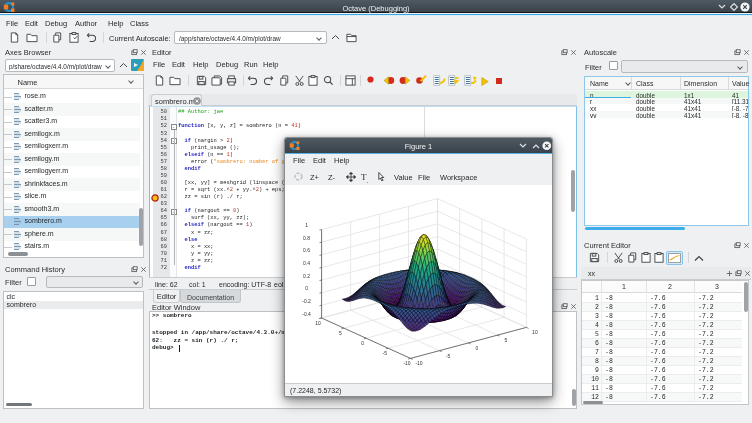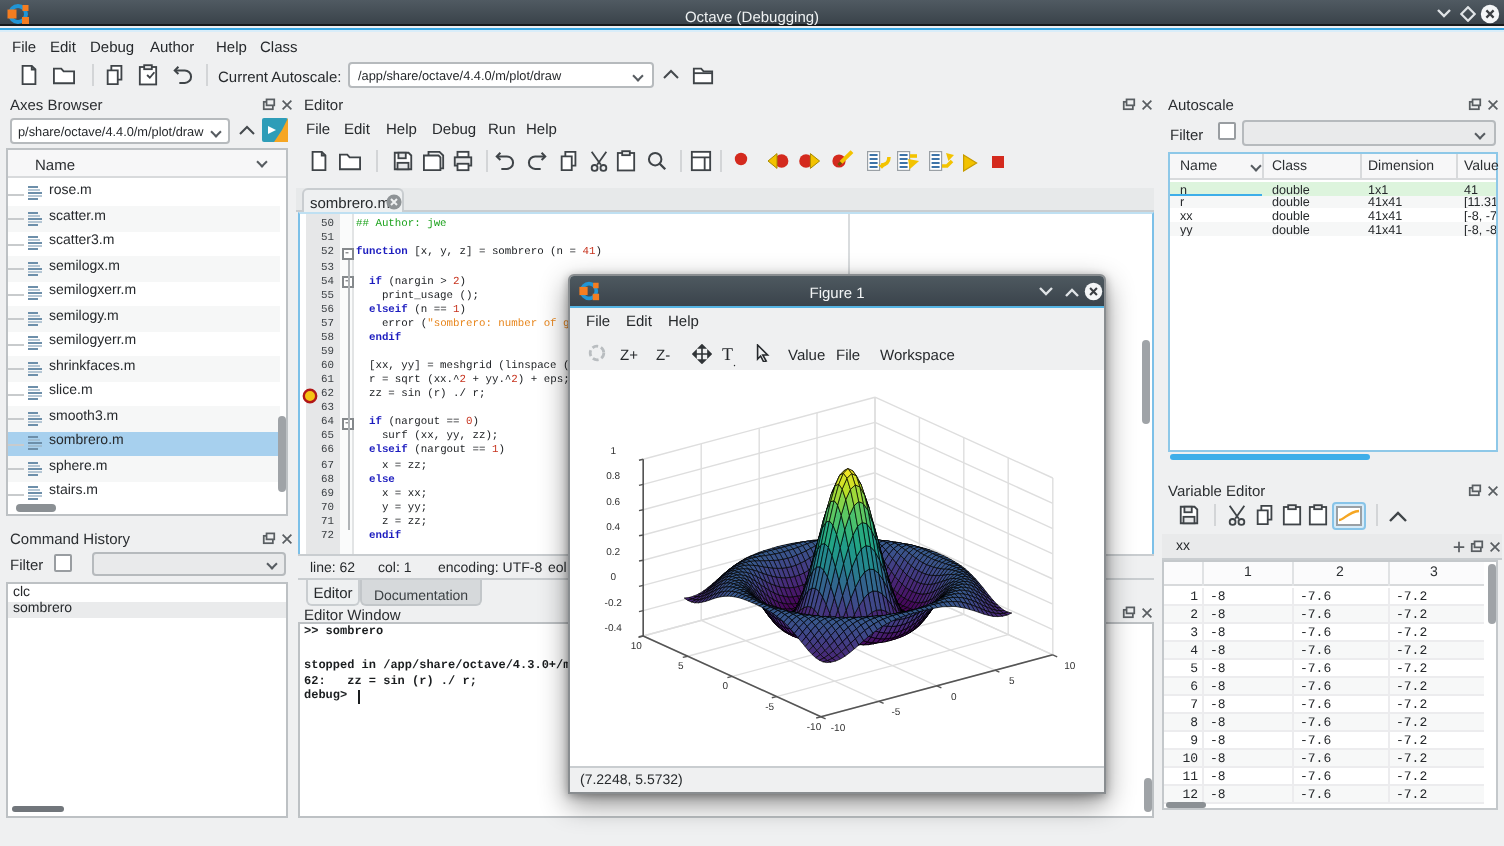--- a/index.html
+++ b/index.html
@@ -471,21 +471,21 @@
     <span style="position:absolute;left:147px;top:0.5px">[-8, -7.6</span>
   </div>
 <div style="position:absolute;left:585px;top:111.1px;width:163px;height:6.6px;background:#f6f7f7;font-size:6.3px;color:#26292c;white-space:nowrap;overflow:hidden">
     <span style="position:absolute;left:5px;top:0.5px">yy</span>
     <span style="position:absolute;left:51px;top:0.5px">double</span>
     <span style="position:absolute;left:99px;top:0.5px">41x41</span>
     <span style="position:absolute;left:147px;top:0.5px">[-8, -8, -</span>
   </div>
 <div style="position:absolute;left:585px;top:97.2px;width:46px;height:1px;background:#3daee9"></div>
 <div style="position:absolute;left:585px;top:226.5px;width:100px;height:3.5px;background:#3daee9;border-radius:2px"></div>
-<div class="panel-title" style="left:584px;top:241px">Variable Editor</div>
+<div class="panel-title" style="left:584px;top:241px">Current Editor</div>
 <svg class="icon" style="left:734px;top:242px" width="7" height="7" viewBox="0 0 8 8">
     <rect x="1" y="2.2" width="5.2" height="4.2" fill="none" stroke="#595e62"></rect>
     <rect x="2.6" y="0.8" width="4.4" height="3.4" fill="#eff0f1" stroke="#595e62"></rect>
   </svg>
 <svg class="icon" style="left:743px;top:242px" width="7" height="7" viewBox="0 0 8 8">
     <path d="M1.5 1.5l5 5M6.5 1.5l-5 5" stroke="#595e62" stroke-width="1"></path>
   </svg>
 <svg class="icon" style="left:589px;top:252px" width="11" height="11" viewBox="0 0 12 12">
     <path d="M1.5 1.5h7.5l1.5 1.5v7.5h-9z" fill="#fff" stroke="#3f4448"></path>
     <rect x="3.5" y="1.5" width="4" height="3" fill="#e8e9ea" stroke="#3f4448"></rect>

